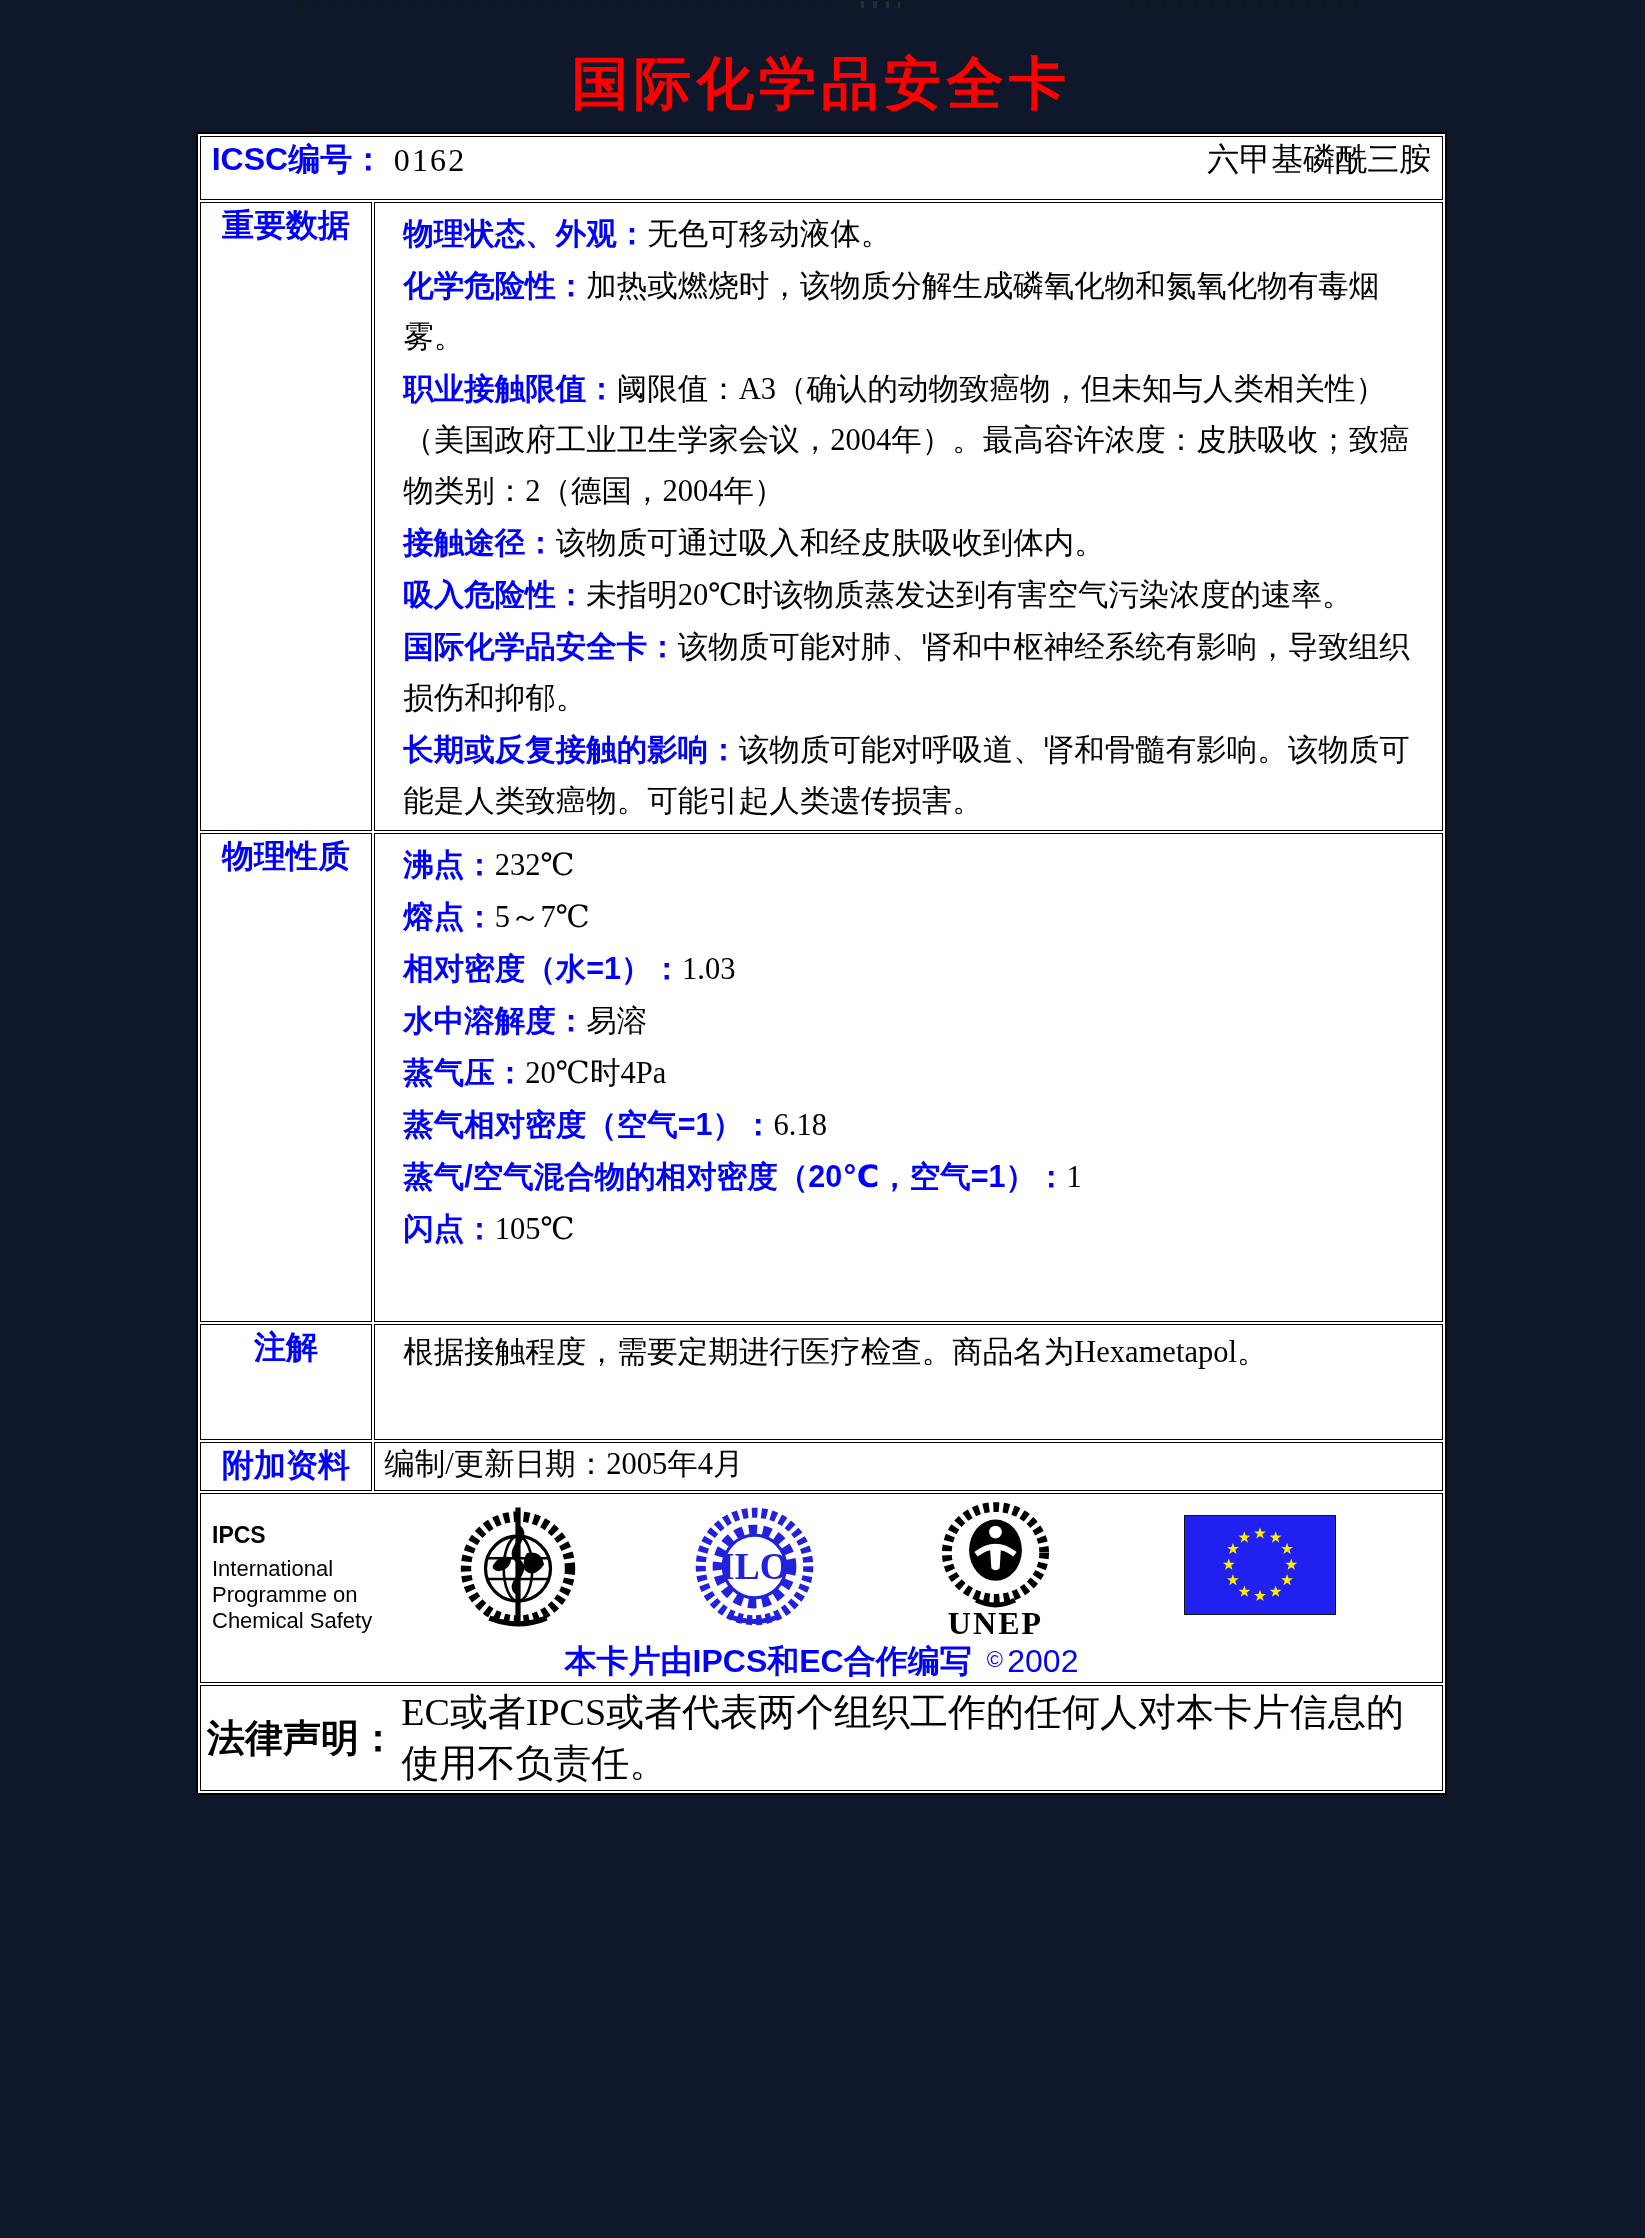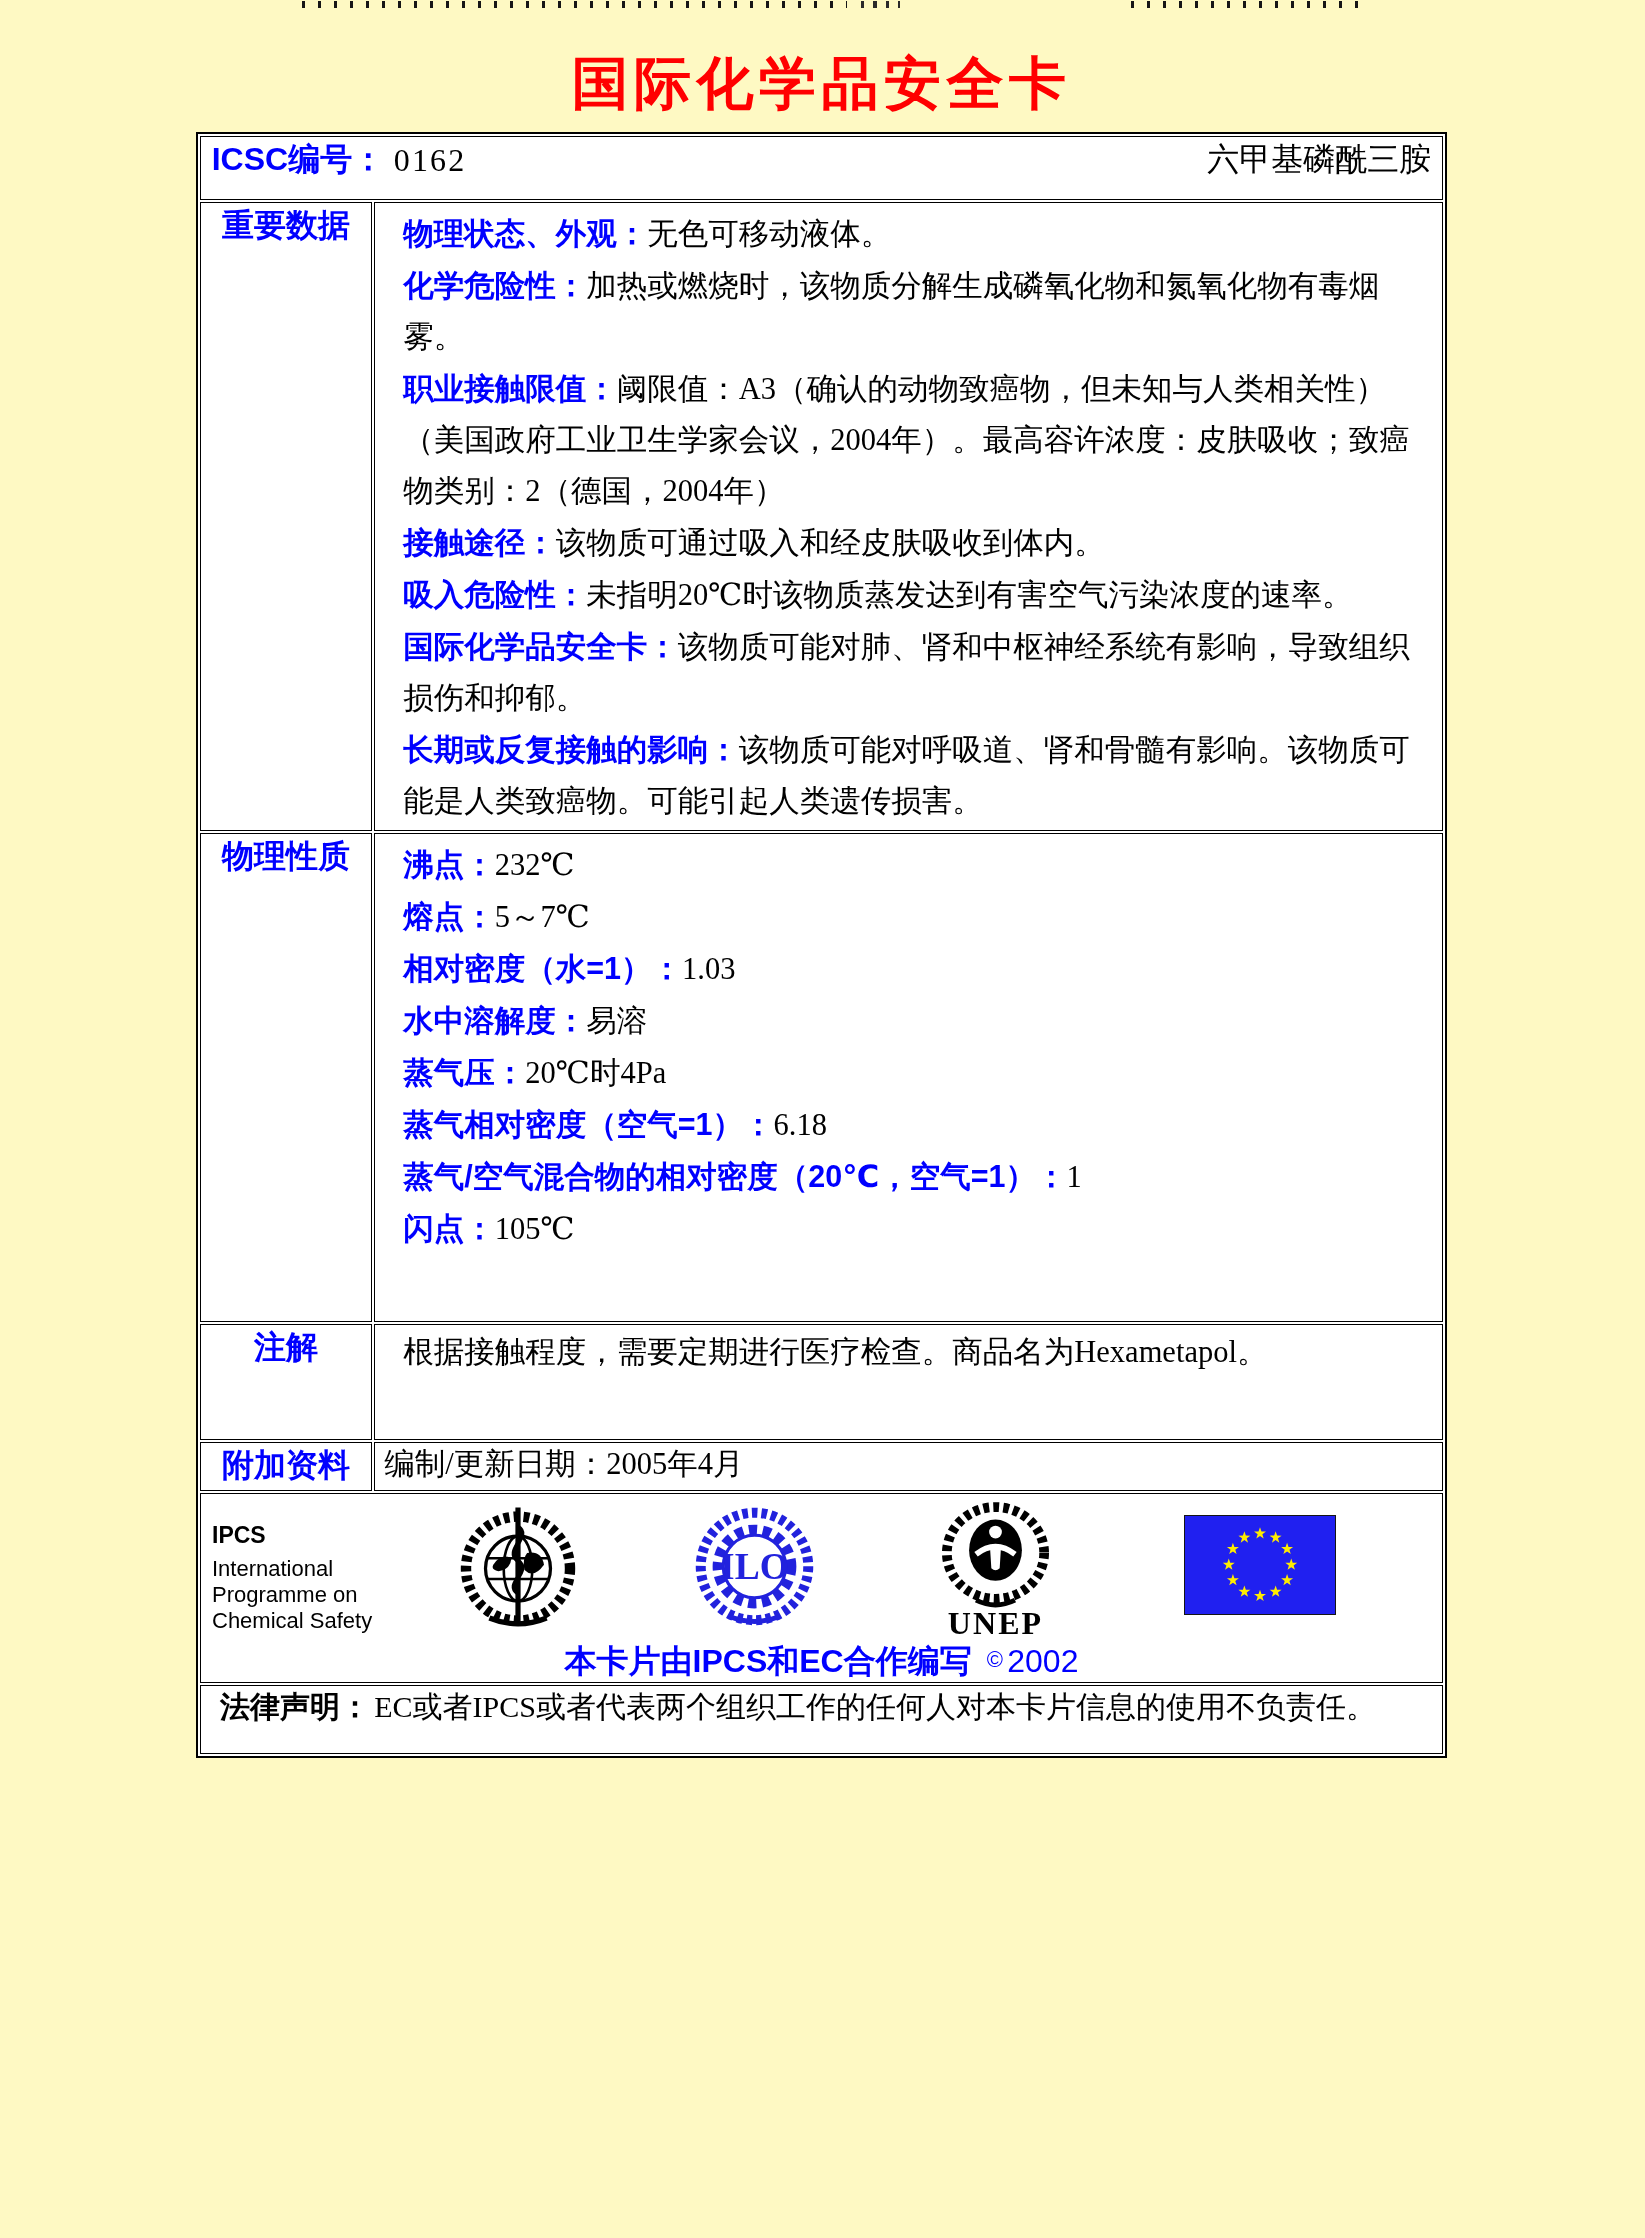--- a/index.html
+++ b/index.html
@@ -1,19 +1,19 @@
 <!DOCTYPE html>
 <html style="font-size:11px"><head>
 <meta charset="utf-8">
 <style>
   html,body{margin:0;padding:0;background:#ffffff;}
   .page{
     position:relative;
     width:1645px;height:2239px;
-    background:#fef9c3;
+    background:#0f172a;
     font-family:"Liberation Serif","DejaVu Serif",serif;
     color:#000;
     overflow:hidden;
   }
   
   .frag{
     position:absolute;top:1.4px;height:6.2px;
     background:repeating-linear-gradient(90deg,#161616 0 2.8px,transparent 2.8px 16px);
   }
   .frag.f1{left:302px;width:545px;}
@@ -94,22 +94,22 @@
   }
   .credit-line{
     position:absolute;left:0;top:146px;width:100%;
     text-align:center;color:#0000ff;font-size:32px;font-weight:bold;
     font-family:"Liberation Sans","DejaVu Sans",sans-serif;
   }
   .credit-line .copy-sym{font-size:22px;vertical-align:5.5px;font-weight:normal;margin:0 4.2px 0 15.2px;}
   .credit-line .copy-year{font-weight:normal;font-family:"Liberation Sans","DejaVu Sans",sans-serif;}
 
   .disclaimer{
-    display:flex;align-items:center;height:100%;padding:0 18px;
-    font-size:30px;
+    display:flex;align-items:center;height:100%;padding:0 5px;
+    font-size:38px;
   }
   .disclaimer .dlab{
     font-weight:bold;font-family:"Liberation Sans","DejaVu Sans",sans-serif;
     margin-right:4.2px;white-space:nowrap;
   }
 </style>
 </head>
 <body>
 
 <div class="page">

